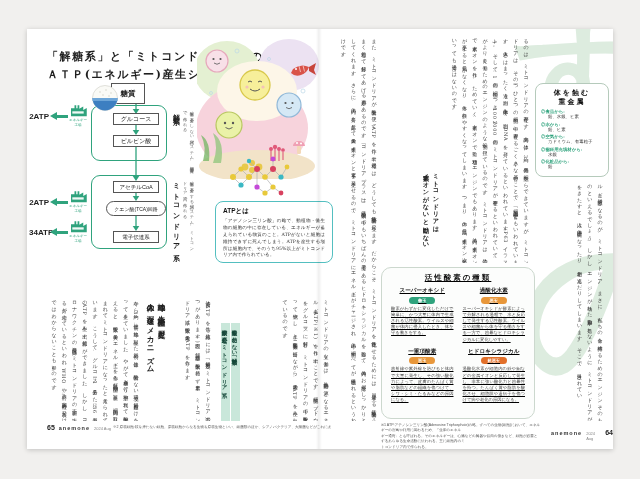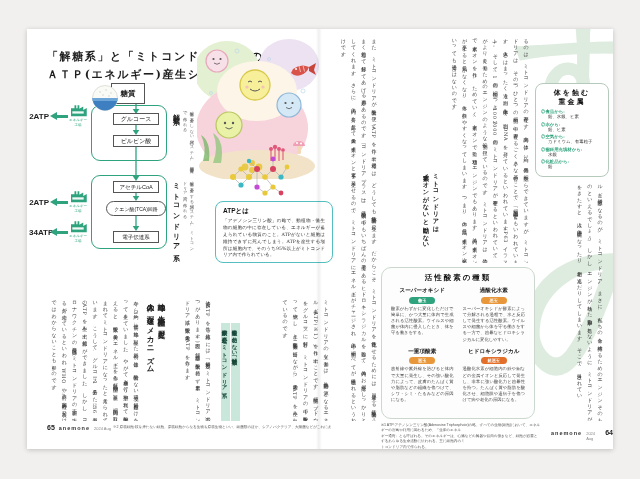--- a/index.html
+++ b/index.html
@@ -31,21 +31,21 @@
   
   .atpbox{background:#fff;border:1.5px solid #53bfc0;border-radius:8px;box-sizing:border-box;padding:5px 7px;z-index:3;}
   .atpbox .t{font-size:6.5px;font-weight:bold;color:#111;margin-bottom:2px;font-family:"Liberation Sans",sans-serif;}
   .atpbox .b{font-size:4.6px;line-height:1.5;color:#333;text-align:justify;}
   
   .hmbox{background:#fff;border:1px solid #b5cabb;border-radius:8px;box-sizing:border-box;padding:5px 5px;z-index:3;}
   .hmbox .t{font-size:7px;font-weight:bold;letter-spacing:2px;text-align:center;color:#111;line-height:1.25;}
   .hm-lab{font-family:"Liberation Sans",sans-serif;font-size:4.4px;font-weight:bold;color:#2fa37d;margin-top:2.5px;}
   .hm-val{font-family:"Liberation Sans",sans-serif;font-size:4.4px;color:#333;padding-left:7px;}
   
-  .rosbox{background:#fcfdfc;border:1px solid #ccd8ce;border-radius:10px;box-sizing:border-box;padding:5px 9px;z-index:3;}
+  .rosbox{background:#fcfdfc;border:1px solid #ccd8ce;border-radius:10px;box-sizing:border-box;padding:5px 9px;z-index:3;text-decoration:underline;}
   .rosbox .t{font-size:7.5px;font-weight:bold;letter-spacing:2px;text-align:center;color:#111;margin-bottom:4px;}
   .rgrid{display:grid;grid-template-columns:1fr 1fr;column-gap:9px;row-gap:5px;}
   .rname{font-size:5.6px;font-weight:bold;text-align:center;color:#222;font-family:"Liberation Sans",sans-serif;}
   .rbadge{display:block;margin:1.5px auto 2px;width:26px;text-align:center;border-radius:6px;
           color:#fff;font-size:4.2px;font-weight:bold;padding:1px 0;font-family:"Liberation Sans",sans-serif;}
   .b-good{background:#2fa37d;} .b-bad{background:#e8973a;} .b-worst{background:#e2702a;}
   .rdesc{font-size:4.3px;line-height:1.45;color:#444;text-align:justify;}
   
   .deco{position:absolute;color:#ddecdf;font-weight:bold;z-index:0;line-height:1;font-family:"DejaVu Serif",serif;}
   .foot{font-family:"Liberation Sans",sans-serif;color:#555;}

